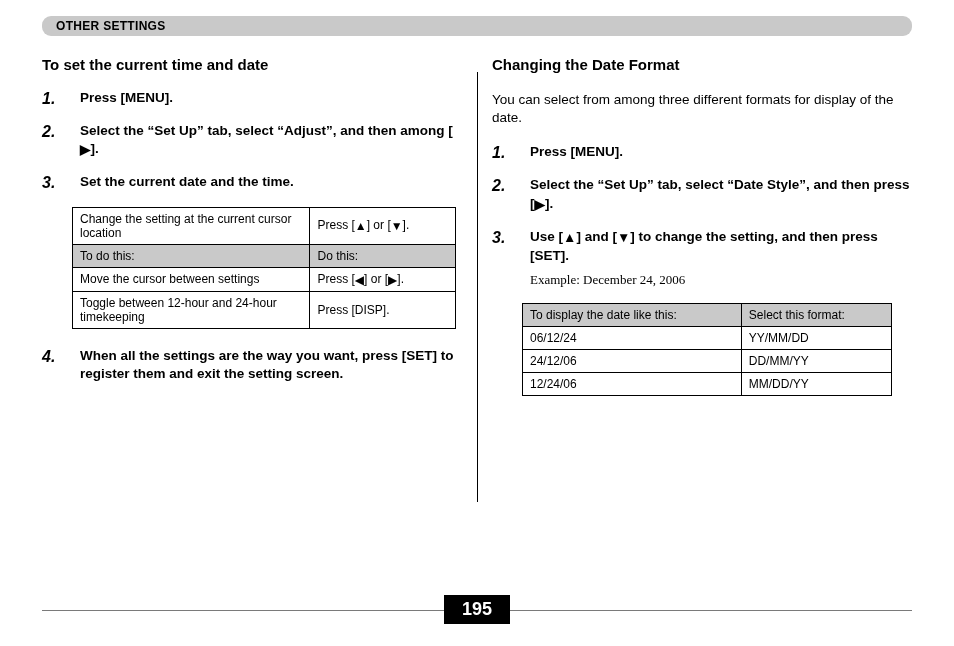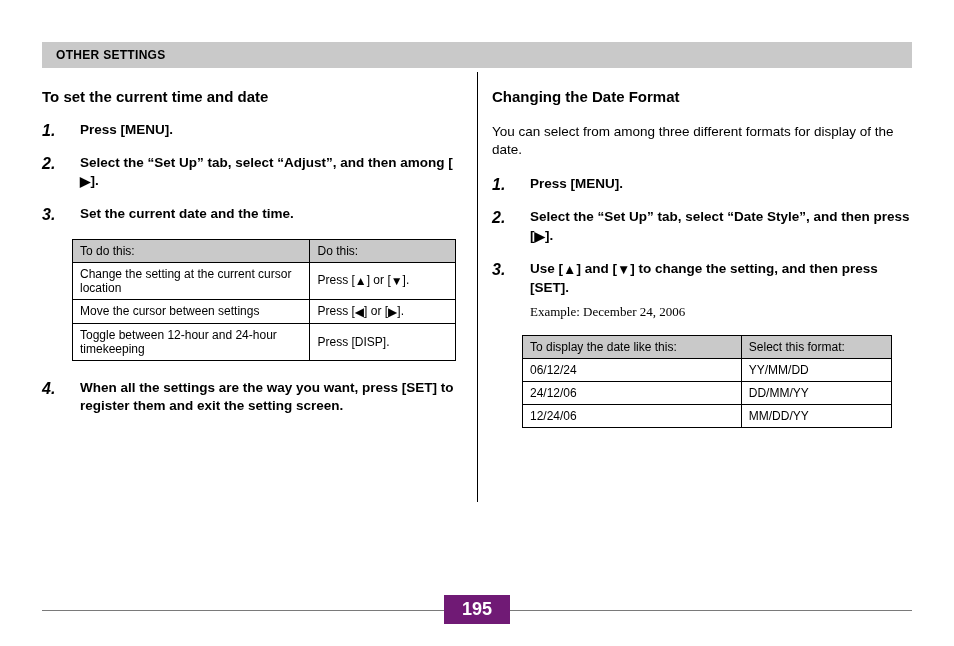--- a/index.html
+++ b/index.html
@@ -14,26 +14,27 @@
   }
   .page {
     position: absolute;
     left: 42px;
     top: 0;
     width: 870px;
     height: 646px;
     box-sizing: border-box;
   }
   .header-bar {
-    margin-top: 42px;
-    height: 26px;
+    margin-top: 16px;
+    height: 20px;
     background: #c9c9c9;
     width: 870px;
     display: flex;
     align-items: center;
+    border-radius: 9px;
   }
   .header-bar span {
     font-size: 12px;
     font-weight: bold;
     padding-left: 14px;
     letter-spacing: .3px;
   }
   .columns {
     display: flex;
     margin-top: 20px;
@@ -128,21 +129,21 @@
   .footer-rule {
     position: absolute;
     left: 0;
     right: 0;
     height: 1px;
     background: #7a7a7a;
     top: 50%;
   }
   .page-number {
     position: relative;
-    background: #701a75;
+    background: #000000;
     color: #fff;
     font-size: 18px;
     font-weight: bold;
     padding: 4px 18px;
     z-index: 1;
     text-align: right;
   }
 </style>
 </head>
 <body>
@@ -171,28 +172,28 @@
         </li>
         <li>
           <span class="step-num">3.</span>
           <span class="step-text">Set the current date and the time.</span>
         </li>
       </ol>
 
       <table class="data">
         <tbody>
             <tr>
-          <th>To do this:</th>
-          <th>Do this:</th>
-        </tr>
-        <tr>
           <td>Change the setting at the current cursor location</td>
           <td class="action">
             <span>Press [</span><span class="tri">▲</span><span>] or [</span><span class="tri">▼</span><span>].</span>
           </td>
+        </tr>
+        <tr>
+          <th>To do this:</th>
+          <th>Do this:</th>
         </tr>
         <tr>
           <td>Move the cursor between settings</td>
           <td class="action">
             <span>Press [</span><span class="tri">◀</span><span>] or [</span><span class="tri">▶</span><span>].</span>
           </td>
         </tr>
         <tr>
           <td>Toggle between 12-hour and 24-hour timekeeping</td>
           <td class="action">Press [DISP].</td>

